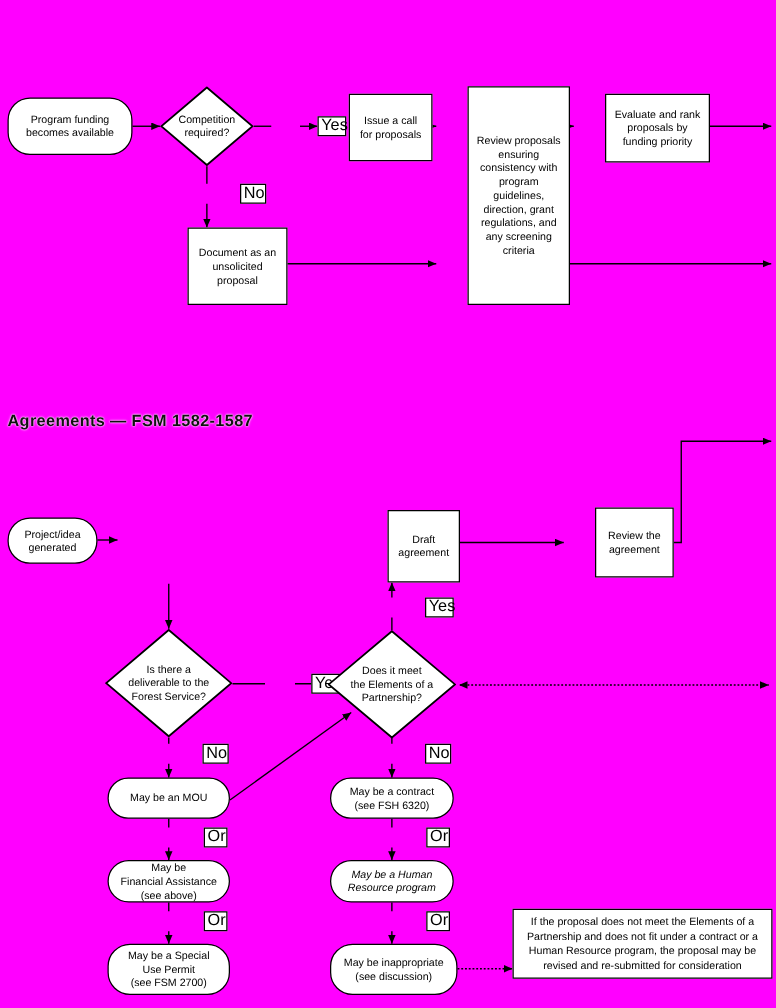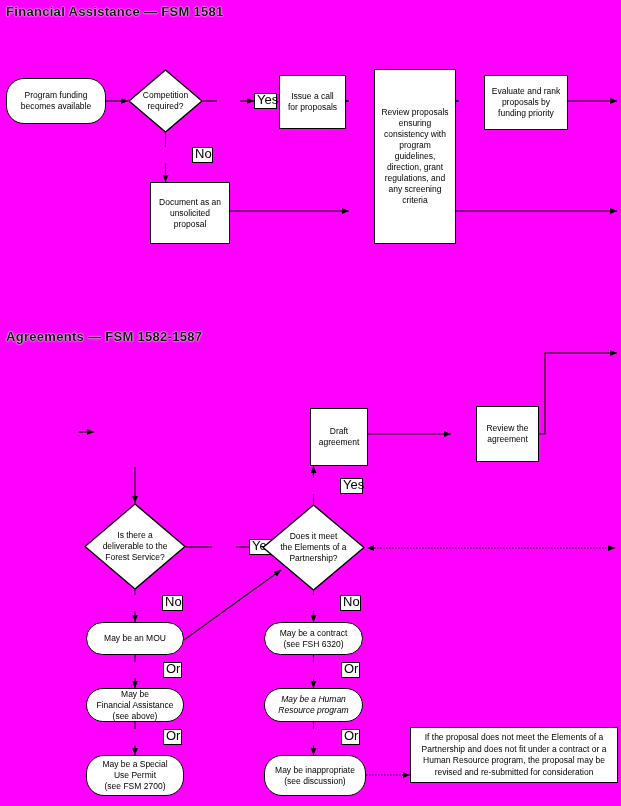--- a/index.html
+++ b/index.html
@@ -166,21 +166,20 @@
       <line x1="313.5" y1="745" x2="313.5" y2="755" marker-end="url(#arrow)"></line>
     </g>
 
     <g stroke="#000" stroke-width="1.1" fill="none" stroke-dasharray="1.5,1.5">
       <line x1="368" y1="548" x2="615" y2="548" marker-end="url(#arrow)" marker-start="url(#arrowStart)"></line>
 
       <line x1="366" y1="775" x2="410" y2="775" marker-end="url(#arrow)"></line>
     </g>
   </svg>
 
-  <div class="section-title" style="left:6px; top:4px;">Financial Assistance — FSM 1581</div>
 
   <div class="node stadium" style="left:6px; top:78px; width:100px; height:46px;">
     <span class="txt">Program funding
 becomes available</span>
   </div>
 
   <div class="node diamond" style="left:128px; top:69px; width:75px; height:64px;">
     <svg class="dshape" viewBox="0 0 75 64" preserveAspectRatio="none">
       <polygon points="37.5,1 74,32 37.5,63 1,32" fill="#FFFFFF" stroke="#000000" stroke-width="1.4"></polygon>
     </svg>
@@ -216,20 +215,24 @@
   </div>
 
   <div class="node rect" style="left:459px; top:75px; width:84px; height:55px;">
     <span class="txt">Evaluate and rank
 proposals by
 funding priority</span>
   </div>
 
   <div class="section-title" style="left:6px; top:329px;">Agreements — FSM 1582-1587</div>
 
+  <div class="node stadium" style="left:6px; top:414px; width:72px; height:37px;">
+    <span class="txt">Project/idea
+generated</span>
+  </div>
 
 
   <div class="node diamond" style="left:84px; top:503px; width:102px; height:87px;">
     <svg class="dshape" viewBox="0 0 102 87" preserveAspectRatio="none">
       <polygon points="51,1 101,43.5 51,86 1,43.5" fill="#FFFFFF" stroke="#000000" stroke-width="1.4"></polygon>
     </svg>
     <span class="txt">Is there a
 deliverable to the
 Forest Service?</span>
   </div>

